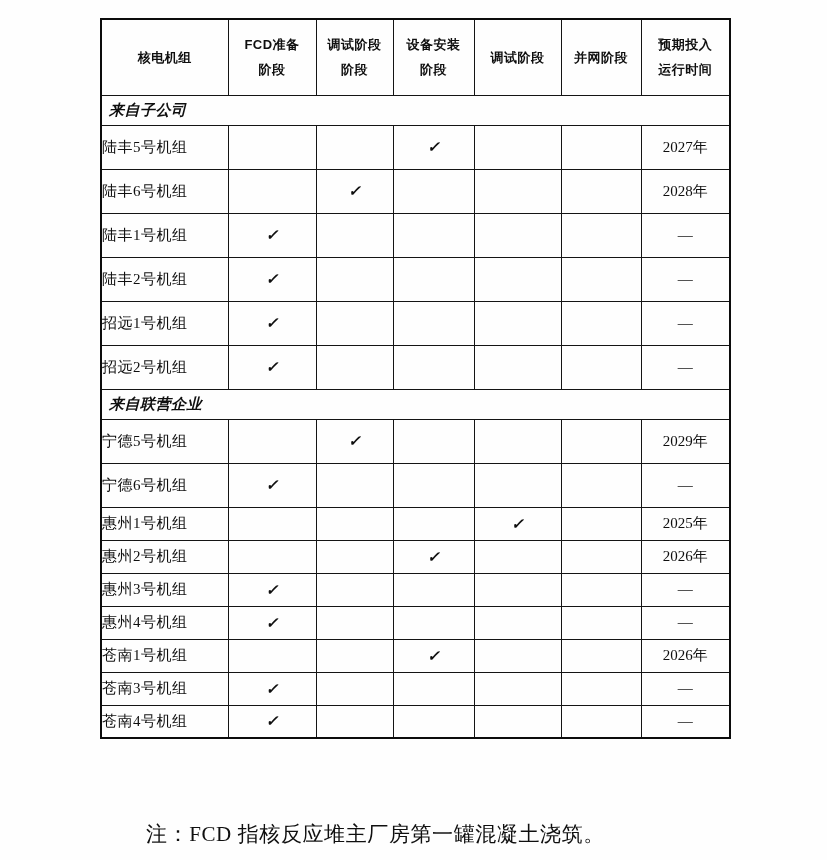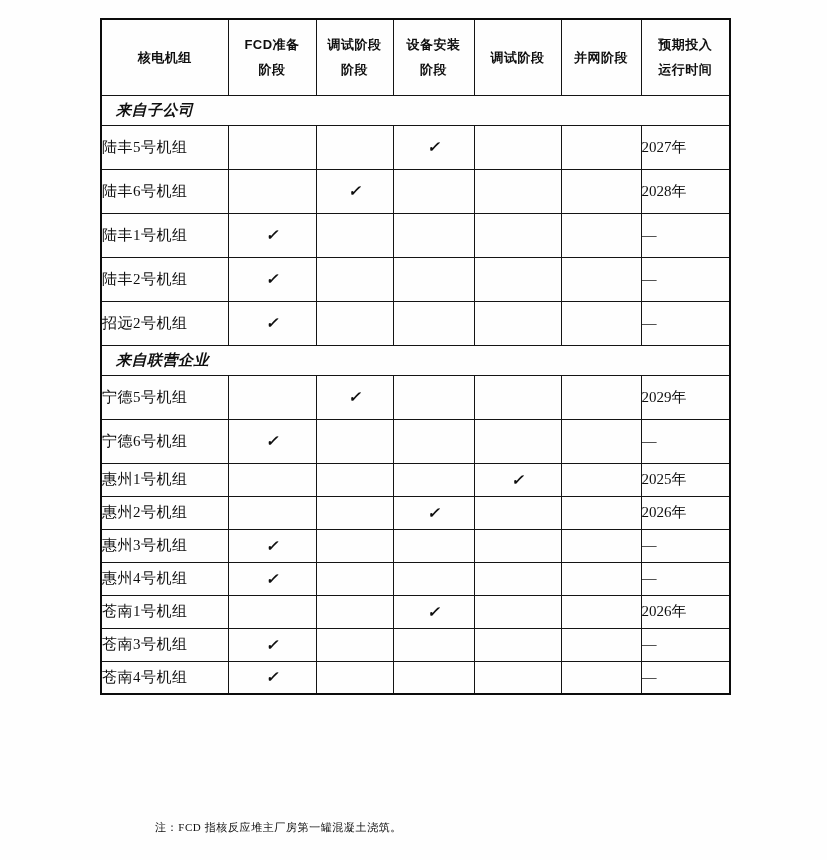--- a/index.html
+++ b/index.html
@@ -40,47 +40,47 @@
     font-family: "Liberation Sans", "DejaVu Sans", sans-serif;
     font-size: 13px;
     letter-spacing: 0.5px;
   }
   tr.header-row th div { line-height: 1.95; }
   tr.section-row { height: 30px; }
   tr.section-row td {
     font-weight: bold;
     font-style: italic;
     text-align: left;
-    padding-left: 14px;
+    padding-left: 7px;
     font-size: 15px;
     letter-spacing: 0.5px;
   }
   tr.data-row.tall { height: 44px; }
   tr.data-row.compact { height: 33px; }
   td.name-cell {
     text-align: left;
     padding-left: 8px;
     letter-spacing: 0.5px;
   }
   td.check-cell {
     text-align: center;
     vertical-align: middle;
     font-weight: bold;
     font-size: 16px;
     font-style: italic;
   }
   td.time-cell {
-    text-align: left;
+    text-align: center;
     vertical-align: middle;
   }
   .note {
     position: absolute;
-    left: 155px;
+    left: 146px;
     top: 820px;
-    font-size: 11px;
+    font-size: 21px;
     letter-spacing: 0.6px;
     white-space: nowrap;
   }
 </style>
 </head>
 <body>
 
 <div class="page">
   <table class="units-table">
     <colgroup>
@@ -155,20 +155,29 @@
         <tr class="data-row tall">
           <td class="name-cell">陆丰2号机组</td>
           <td class="check-cell">✓</td>
           <td class="check-cell"></td>
           <td class="check-cell"></td>
           <td class="check-cell"></td>
           <td class="check-cell"></td>
           <td class="time-cell">—</td>
         </tr>
         <tr class="data-row tall">
+          <td class="name-cell">招远1号机组</td>
+          <td class="check-cell">✓</td>
+          <td class="check-cell"></td>
+          <td class="check-cell"></td>
+          <td class="check-cell"></td>
+          <td class="check-cell"></td>
+          <td class="time-cell">—</td>
+        </tr>
+        <tr class="data-row tall">
           <td class="name-cell">招远2号机组</td>
           <td class="check-cell">✓</td>
           <td class="check-cell"></td>
           <td class="check-cell"></td>
           <td class="check-cell"></td>
           <td class="check-cell"></td>
           <td class="time-cell">—</td>
         </tr>
         <tr class="section-row">
           <td colspan="7">来自联营企业</td>

